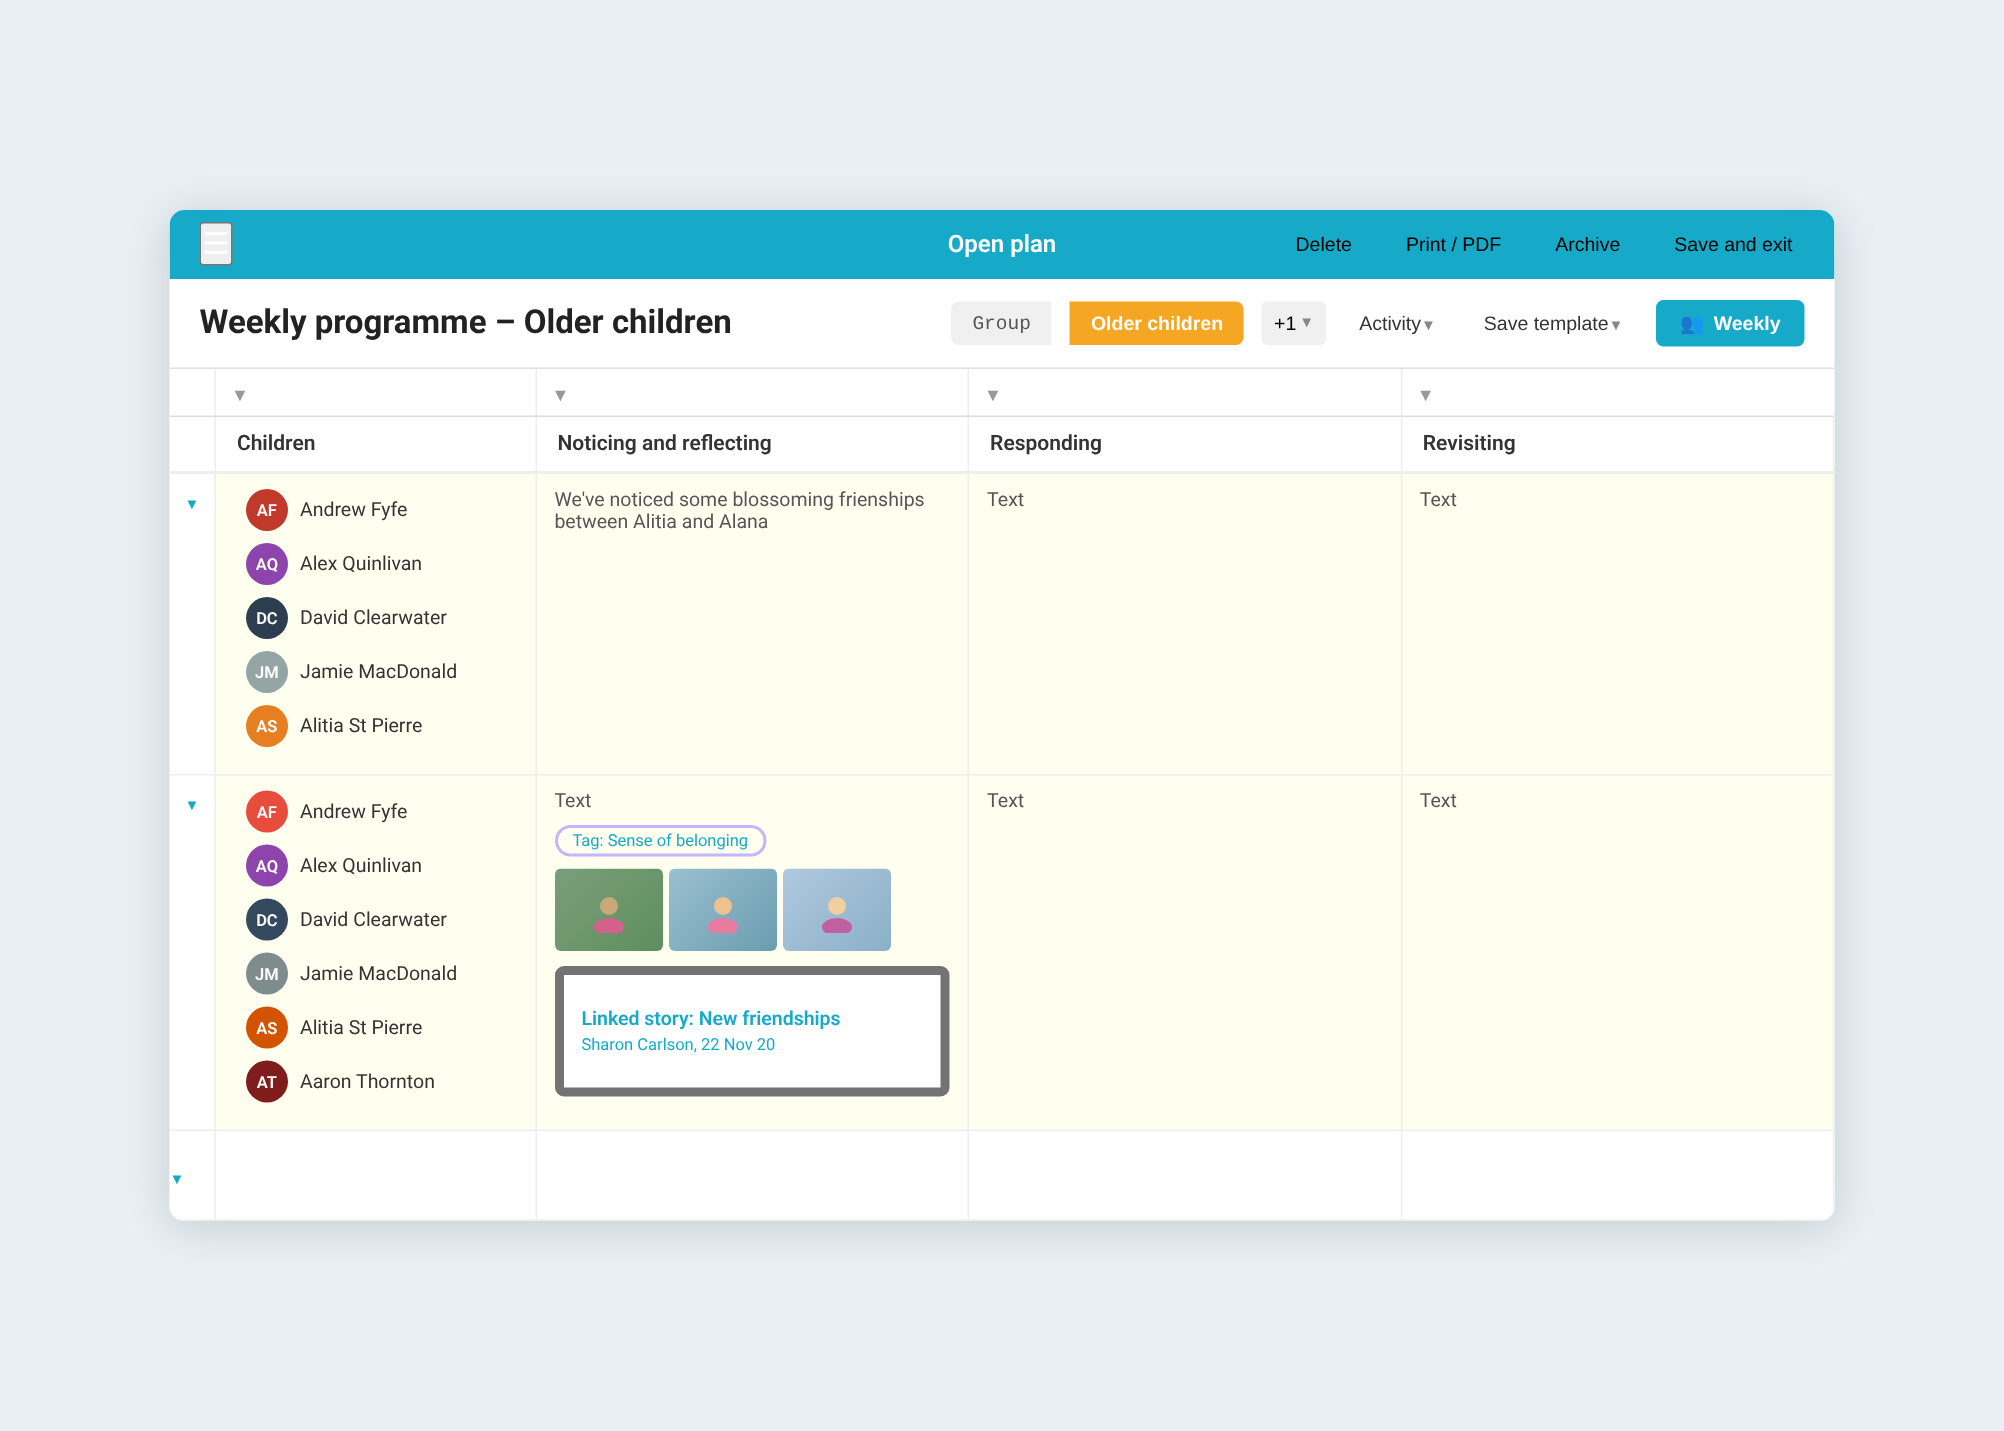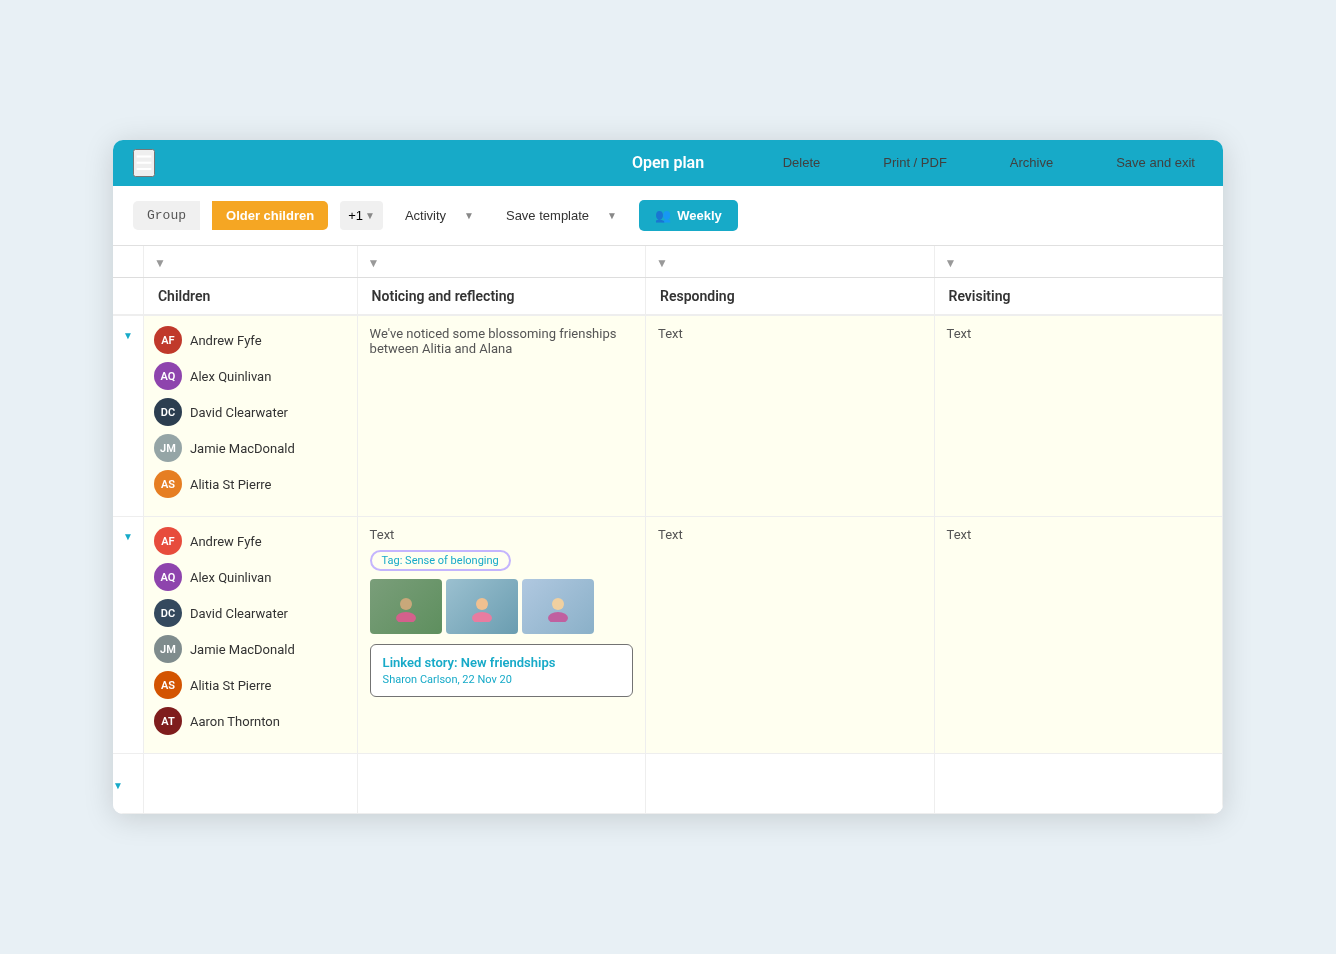--- a/index.html
+++ b/index.html
@@ -57,27 +57,26 @@
       left: 50%;
       transform: translateX(-50%);
     }
     .navbar-actions {
       display: flex;
       gap: 20px;
       margin-left: auto;
       align-items: center;
     }
     .navbar-action-btn {
-      color: #404040;
+      color: #000000;
       font-size: 13px;
       background: none;
       border: none;
       cursor: pointer;
       padding: 4px 8px;
-      margin-left: 27px;
     }
 
     
     .subheader {
       display: flex;
       align-items: center;
       padding: 14px 20px;
       border-bottom: 1px solid #e0e0e0;
       gap: 12px;
     }
@@ -119,22 +118,22 @@
       gap: 2px;
     }
     .btn-dropdown {
       background: none;
       border: none;
       padding: 7px 10px;
       font-size: 13px;
       cursor: pointer;
       color: #333;
       display: flex;
-      align-items: center;
-      gap: 18px;
+      align-items: flex-end;
+      gap: 0;
     }
     .btn-share {
       background: #17aac8;
       color: #fff;
       border: none;
       padding: 8px 16px;
       border-radius: 5px;
       font-size: 13px;
       cursor: pointer;
       display: flex;
@@ -188,21 +187,21 @@
       width: 20px;
       padding: 8px 4px;
       text-align: center;
     }
     .row-toggle {
       color: #17aac8;
       font-size: 10px;
       cursor: pointer;
     }
     .children-cell {
-      padding: 10px 10px;
+      padding: 10px 20px;
       background: #fffff0;
     }
     .content-cell {
       padding: 10px 12px;
       background: #fffff0;
       font-size: 13px;
       color: #555;
       margin-left: 48px;
     }
     .child-item {
@@ -265,23 +264,23 @@
       background: linear-gradient(135deg, #a8c5a0 0%, #7ba88e 50%, #5e8f6e 100%);
       display: flex;
       align-items: center;
       justify-content: center;
     }
     .photo-thumb-inner.girls {
       background: linear-gradient(135deg, #c5a0b5 0%, #a87ba0 50%, #8f5e80 100%);
     }
     .linked-story-card {
       background: #fff;
-      border: 1px solid #737373;
+      border: 6px solid #737373;
       border-radius: 6px;
-      padding: 10px 12px;
+      padding: 22px 12px;
       margin-top: 4px;
     }
     .linked-story-title {
       color: #17aac8;
       font-size: 13px;
       font-weight: 600;
       margin-bottom: 3px;
     }
     .linked-story-meta {
       color: #17aac8;
@@ -306,20 +305,21 @@
     <span class="navbar-title">Open plan</span>
     <div class="navbar-actions">
       <button class="navbar-action-btn">Delete</button>
       <button class="navbar-action-btn">Print / PDF</button>
       <button class="navbar-action-btn">Archive</button>
       <button class="navbar-action-btn">Save and exit</button>
     </div>
   </div>
 
   <div class="subheader">
+    <h1 class="page-title">Weekly programme – Older children</h1>
     <button class="btn-group-tab">Group</button>
     <button class="btn-active-tab">Older children</button>
     <button class="btn-plus-one">
       <span>+1</span>
       <span class="chevron-down">▼</span>
     </button>
     <button class="btn-dropdown">
       <span>Activity</span>
       <span class="chevron-down">▼</span>
     </button>

